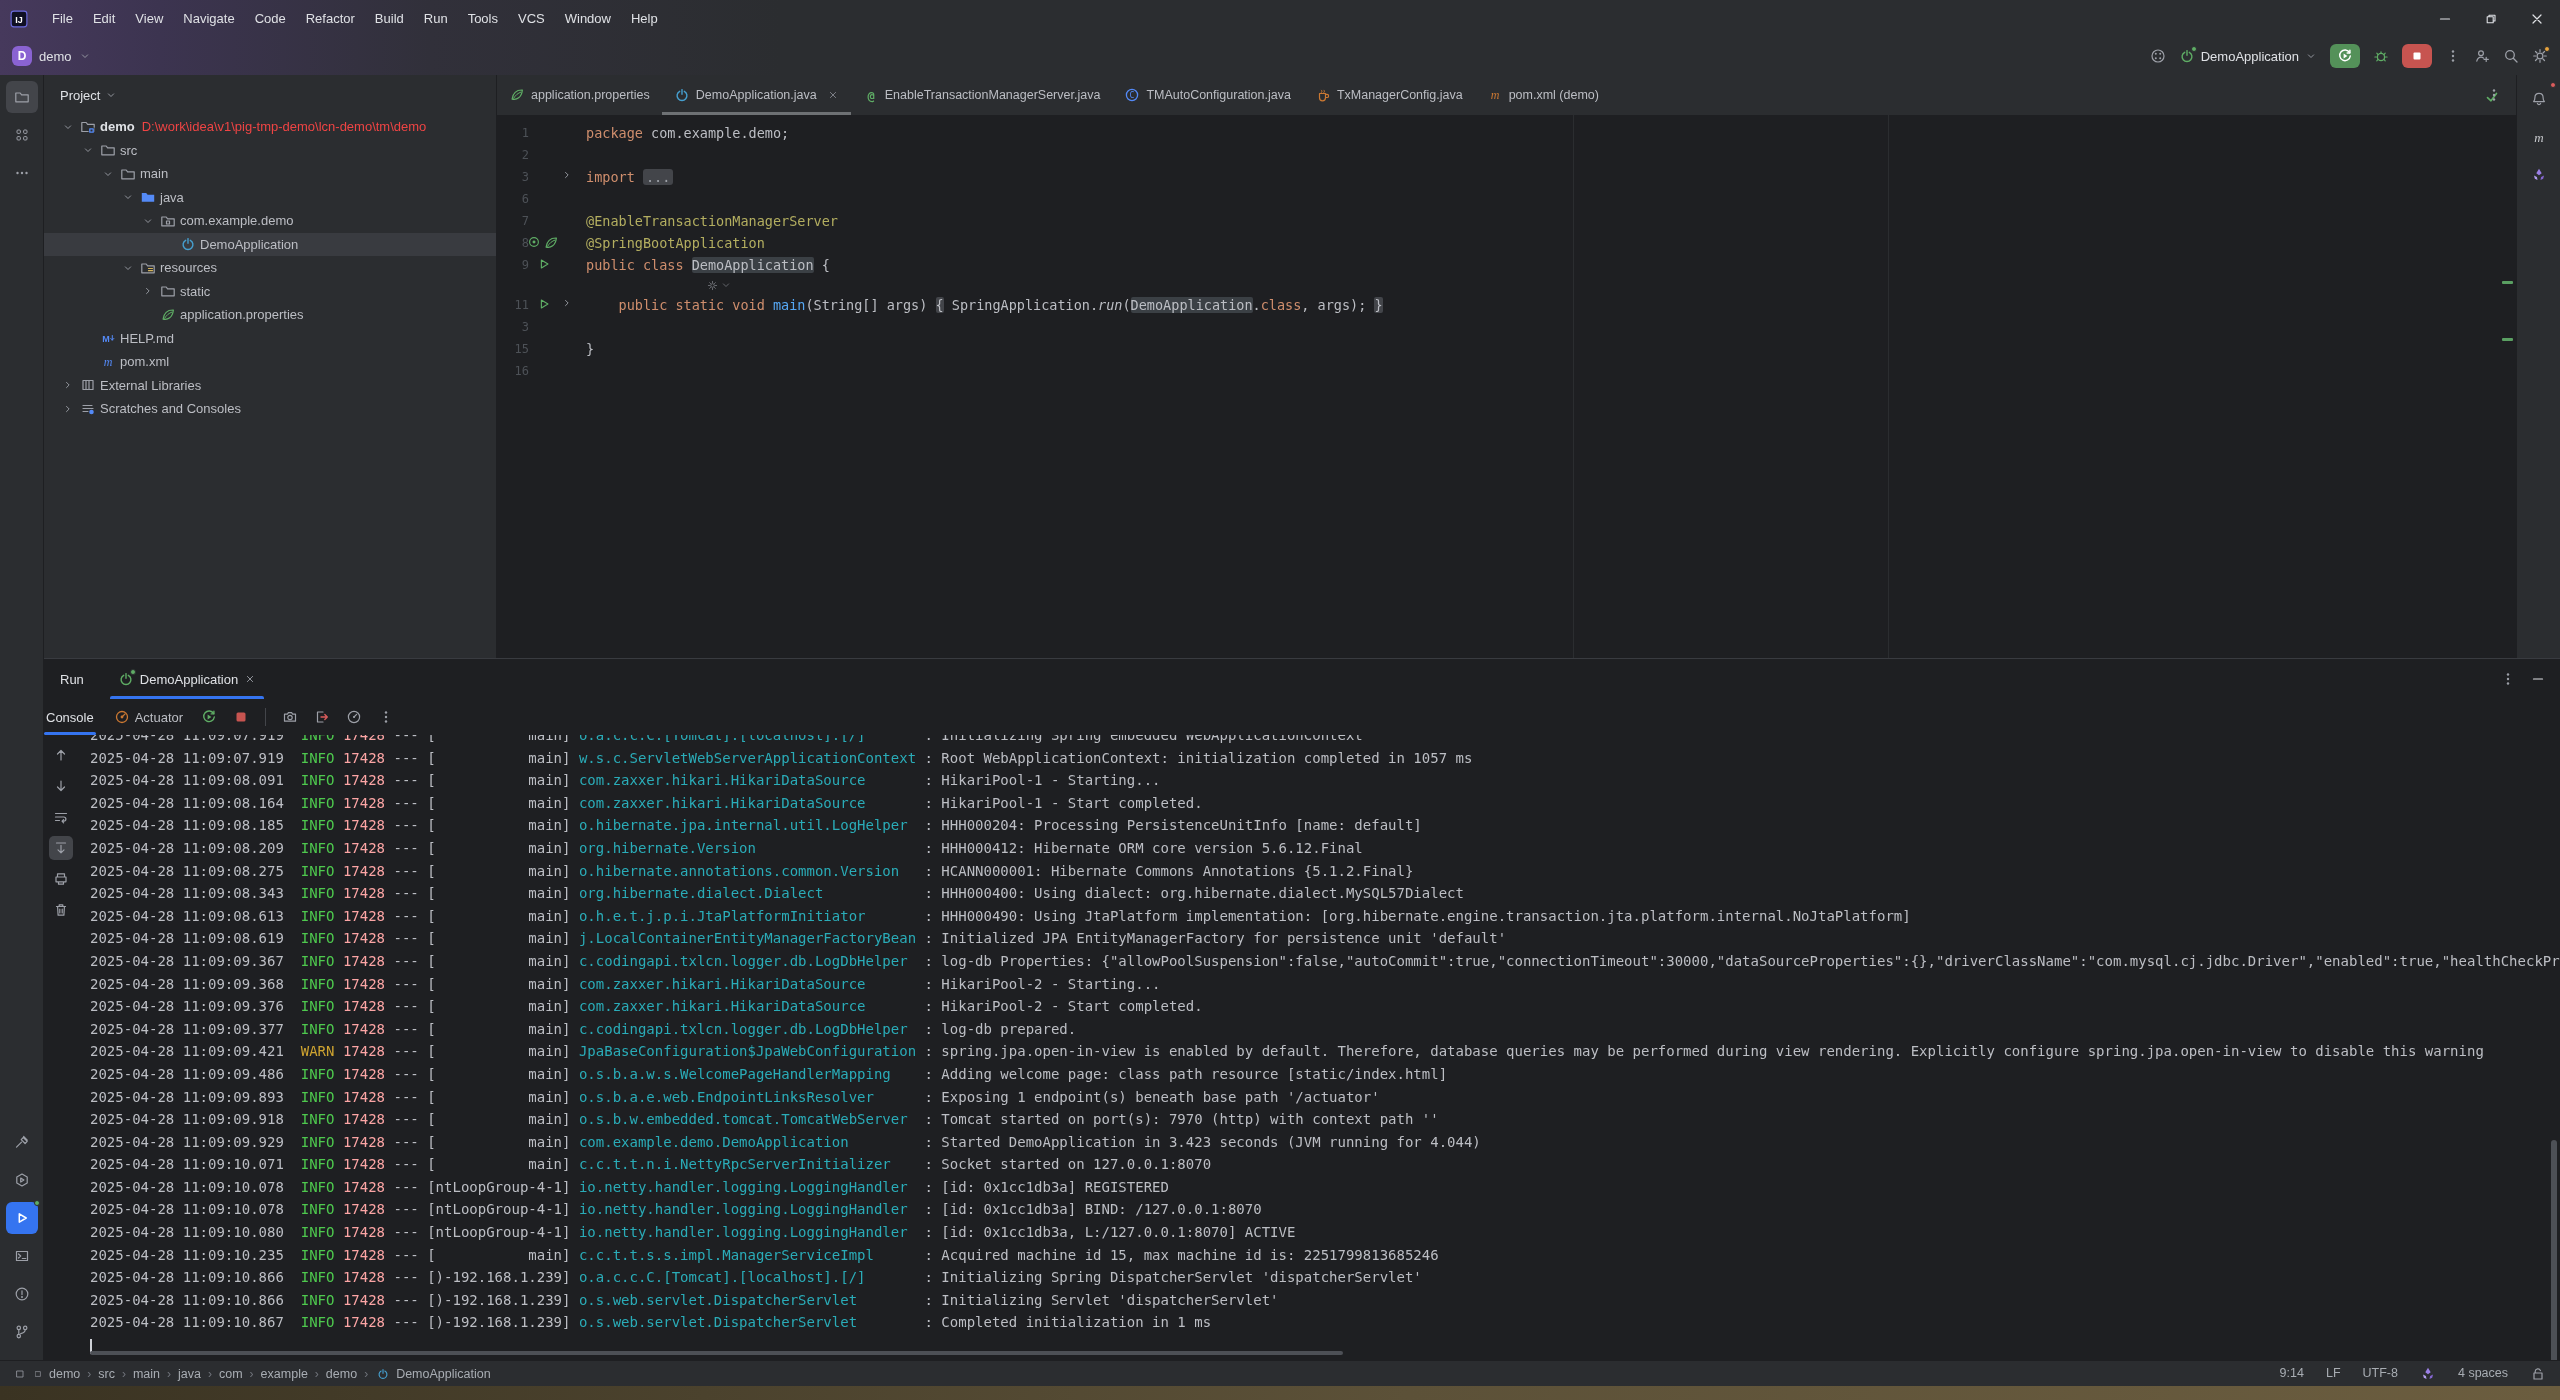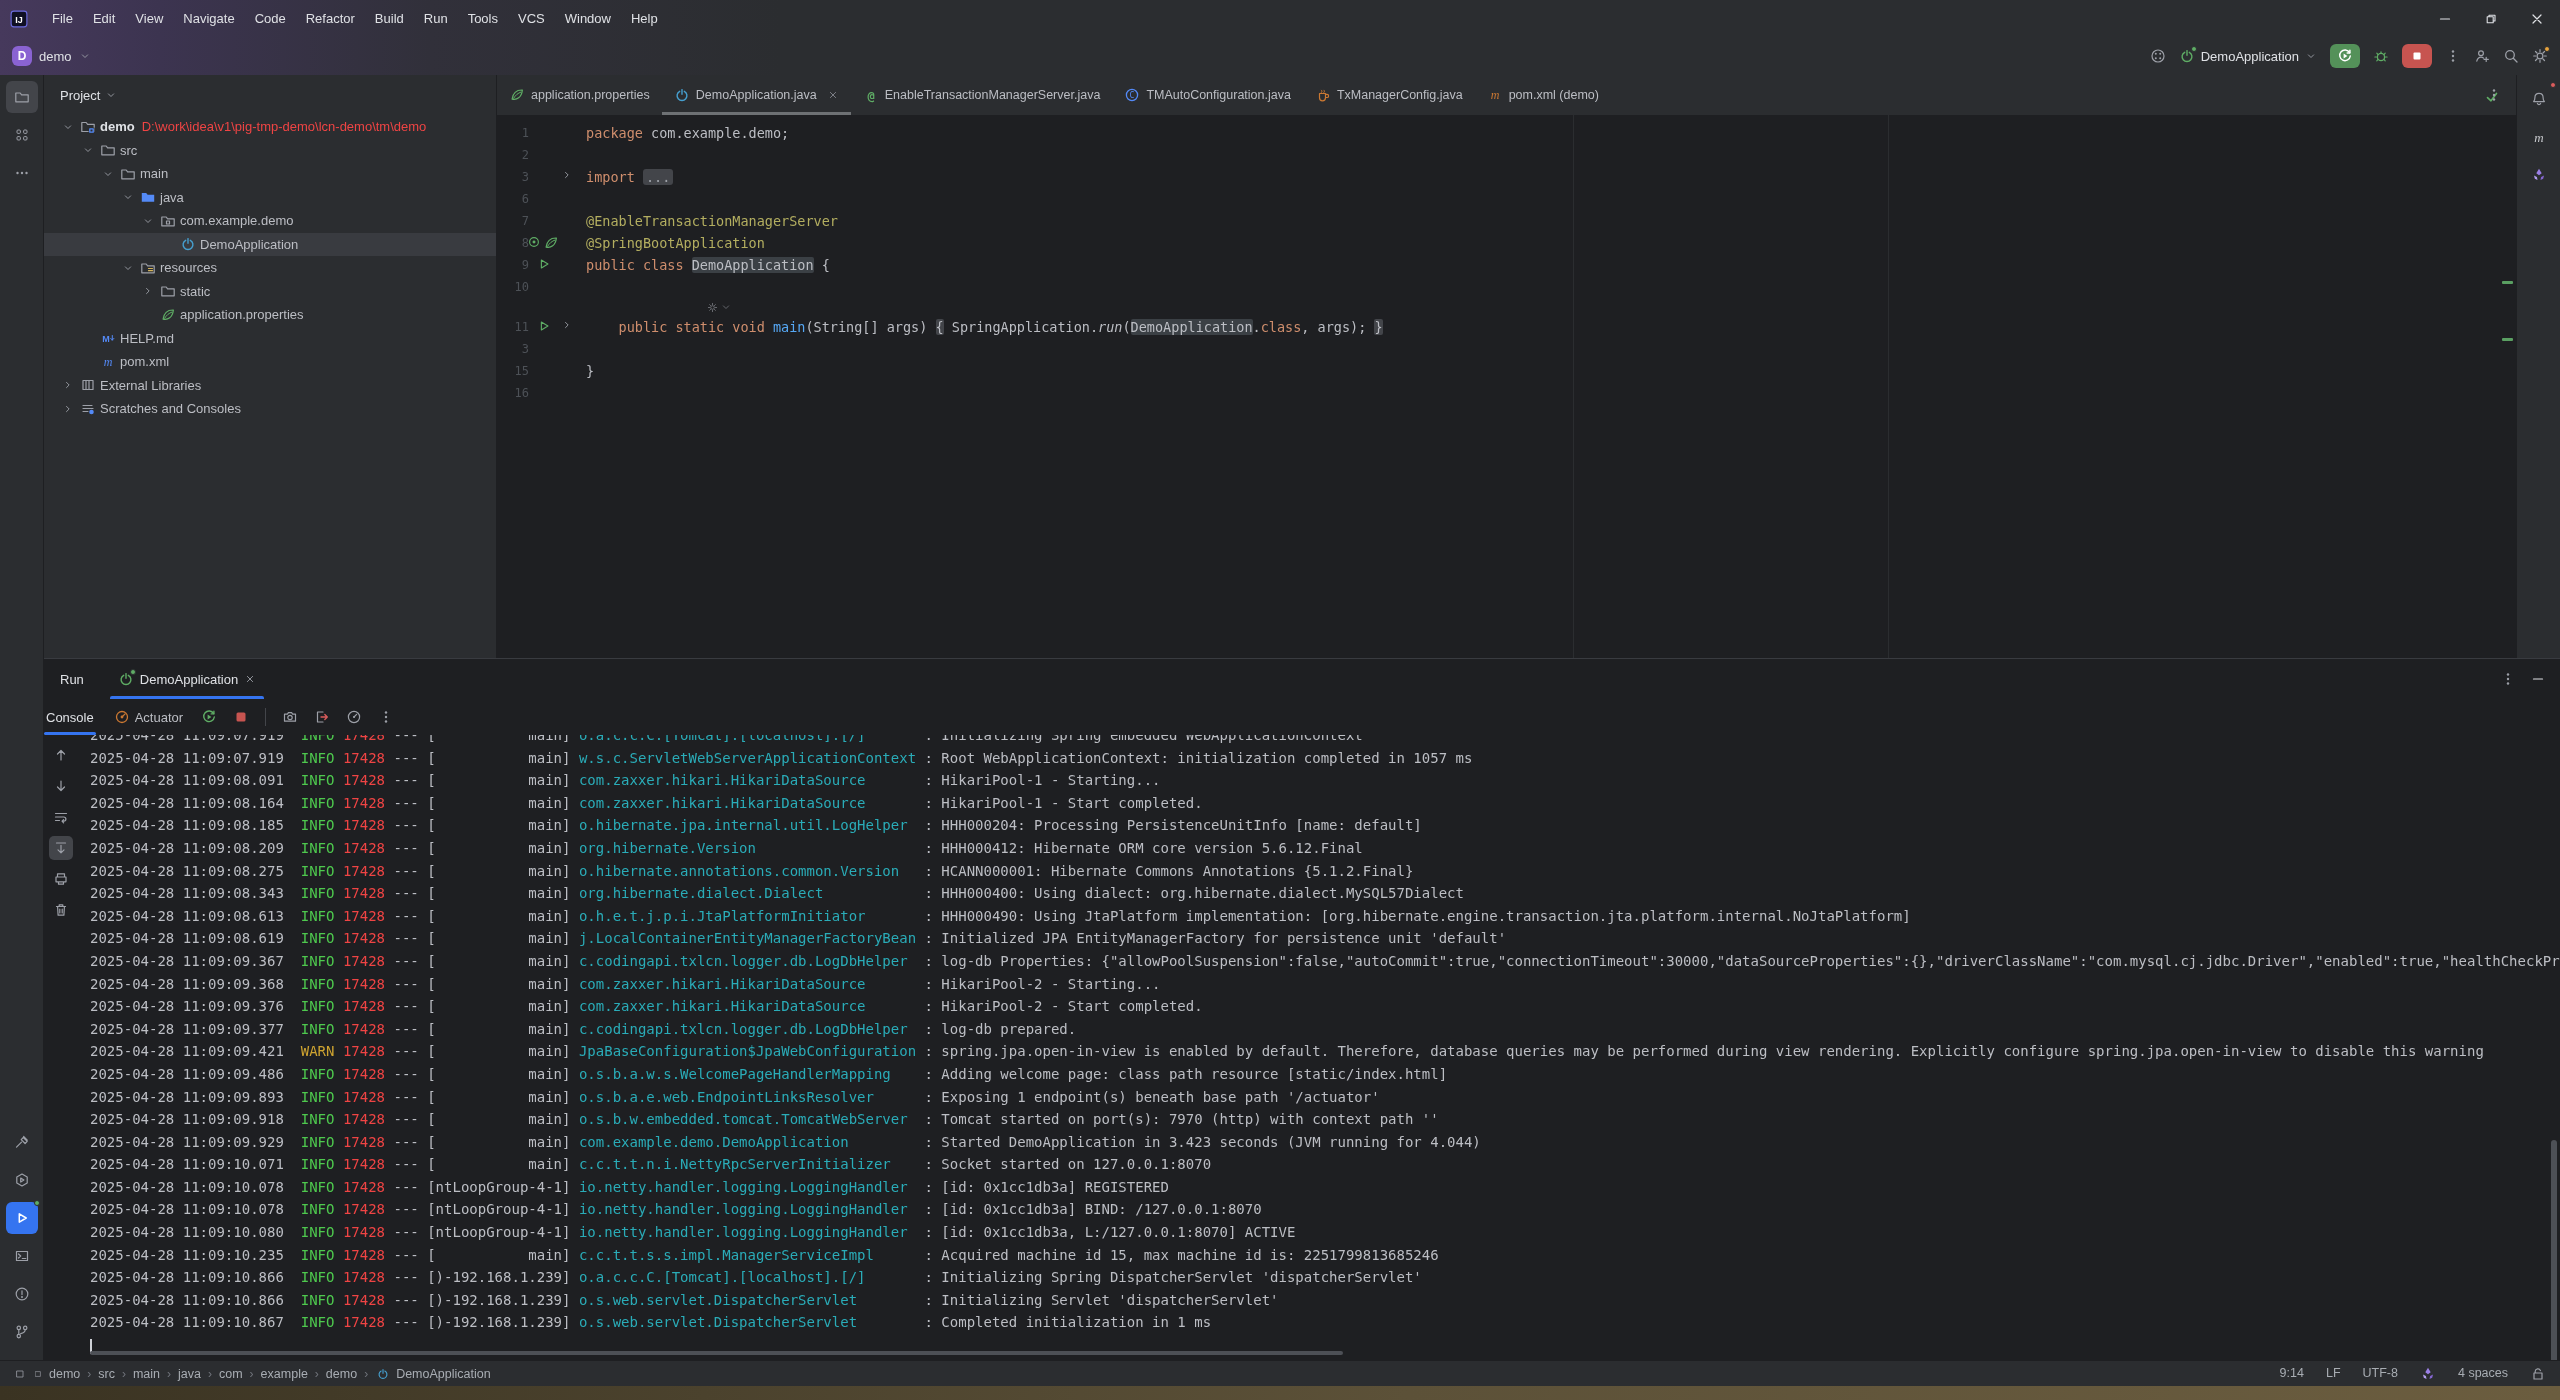--- a/index.html
+++ b/index.html
@@ -97,21 +97,21 @@
   .vdiv{width:1px;height:18px;background:#43454a;}
   .console{flex:1;display:flex;min-height:0;position:relative;overflow:hidden;}
   .cstrip{width:34px;flex:none;display:flex;flex-direction:column;align-items:center;padding-top:8px;gap:7px;}
   .cstrip .cbtn{width:24px;height:24px;display:flex;align-items:center;justify-content:center;border-radius:5px;}
   .cstrip .cbtn.active{background:#43454a;}
   .logwrap{flex:1;overflow:hidden;position:relative;margin-left:12px;}
   .logs{font-family:"DejaVu Sans Mono",monospace;font-size:14px;line-height:22.6px;white-space:pre;margin-top:-11px;}
   .lline{height:22.6px;}
   .lv-INFO{color:#4ec94e;}
   .lv-WARN{color:#cfa430;}
-  .pid{color:#ef4444;}
+  .pid{color:#fca5a5;}
   .lg{color:#2aacb8;}
   .caret{display:inline-block;width:2px;height:15px;background:#ced0d6;vertical-align:middle;}
   .hscroll{position:absolute;left:0;bottom:5px;width:1253px;height:4px;border-radius:2px;background:#4d5056;}
   .vscroll{position:absolute;right:3px;top:405px;width:6px;height:290px;border-radius:3px;background:#4d5056;}
 
   
   .statusbar{height:26px;background:#2b2d30;border-top:1px solid #1e1f22;display:flex;align-items:center;padding:0 14px;font-size:12.5px;color:#a8adb3;position:relative;}
   .crumbs{display:flex;align-items:center;gap:7px;}
   .crumb{display:flex;align-items:center;gap:5px;}
   .crumb-sep{color:#6f737a;font-size:12px;}
@@ -573,21 +573,20 @@
                 <div class="cline"><div class="gut"><span class="gnum">8</span><span class="gicon" style="left: 30px;"><svg width="14" height="14" viewBox="0 0 16 16" fill="none">
                         <circle cx="8" cy="8" r="5" stroke="#5fad65" stroke-width="1.3"></circle>
                         <circle cx="8" cy="8" r="1.7" fill="#5fad65"></circle>
                       </svg></span><span class="gicon" style="left: 46px;"><svg width="16" height="16" viewBox="0 0 16 16" fill="none">
                         <path d="M13.4 3C7.6 2.8 4 5.6 3.1 12.1c4.7 1 9.4-1.3 10.3-9.1z" stroke="#5fad65" stroke-width="1.2" fill="none" stroke-linecap="round" stroke-linejoin="round"></path>
                         <path d="M4.6 11.3C6.6 8 9 6.1 11.9 5.1" stroke="#5fad65" stroke-width="1" fill="none" stroke-linecap="round" stroke-linejoin="round"></path>
                       </svg></span></div><span class="ctext"><span class="ann">@SpringBootApplication</span></span></div>
                 <div class="cline"><div class="gut"><span class="gnum">9</span><span class="gicon"><svg width="14" height="14" viewBox="0 0 16 16" fill="none">
                         <path d="M5 3.5L12.5 8 5 12.5z" stroke="#5fad65" stroke-width="1.3" fill="none" stroke-linecap="round" stroke-linejoin="round"></path>
                       </svg></span></div><span class="ctext"><span class="kw">public class </span><span class="hl">DemoApplication</span><span class="pl"> {</span></span></div>
-                <div class="cline"><div class="gut"><span class="gnum">10</span></div><span class="ctext"></span></div>
                 <div class="cline inlay"><div class="gut"></div><span class="inlay-ic"><svg width="11" height="11" viewBox="0 0 16 16" fill="none">
                       <circle cx="8" cy="8" r="2.6" stroke="#9da0a8" stroke-width="1.4"></circle>
                       <path d="M8 2v2.2M8 11.8V14M2 8h2.2M11.8 8H14M3.8 3.8l1.5 1.5M10.7 10.7l1.5 1.5M12.2 3.8l-1.5 1.5M5.3 10.7l-1.5 1.5" stroke="#9da0a8" stroke-width="1.4" fill="none" stroke-linecap="round" stroke-linejoin="round"></path>
                     </svg><svg width="12" height="12" viewBox="0 0 16 16" fill="none">
                       <path d="M4.5 6.5l3.5 3.5 3.5-3.5" stroke="#9da0a8" stroke-width="1.2" fill="none" stroke-linecap="round" stroke-linejoin="round"></path>
                     </svg></span></div>
                 <div class="cline"><div class="gut"><span class="gnum">11</span><span class="gicon"><svg width="14" height="14" viewBox="0 0 16 16" fill="none">
                         <path d="M5 3.5L12.5 8 5 12.5z" stroke="#5fad65" stroke-width="1.3" fill="none" stroke-linecap="round" stroke-linejoin="round"></path>
                       </svg></span><span class="gfold"><svg width="12" height="12" viewBox="0 0 16 16" fill="none">
                         <path d="M6 4.5L9.5 8 6 11.5" stroke="#9da0a8" stroke-width="1.2" fill="none" stroke-linecap="round" stroke-linejoin="round"></path>

